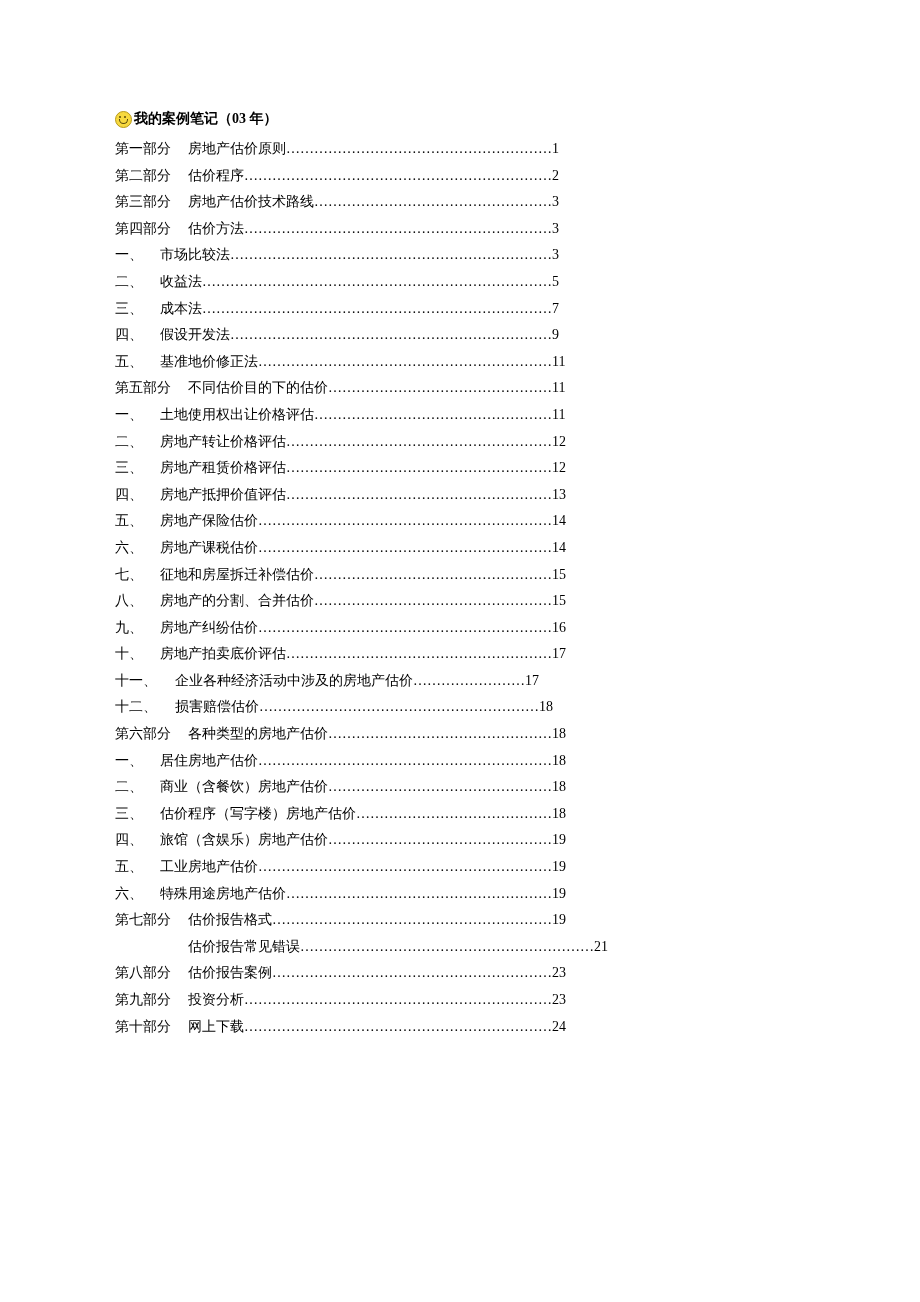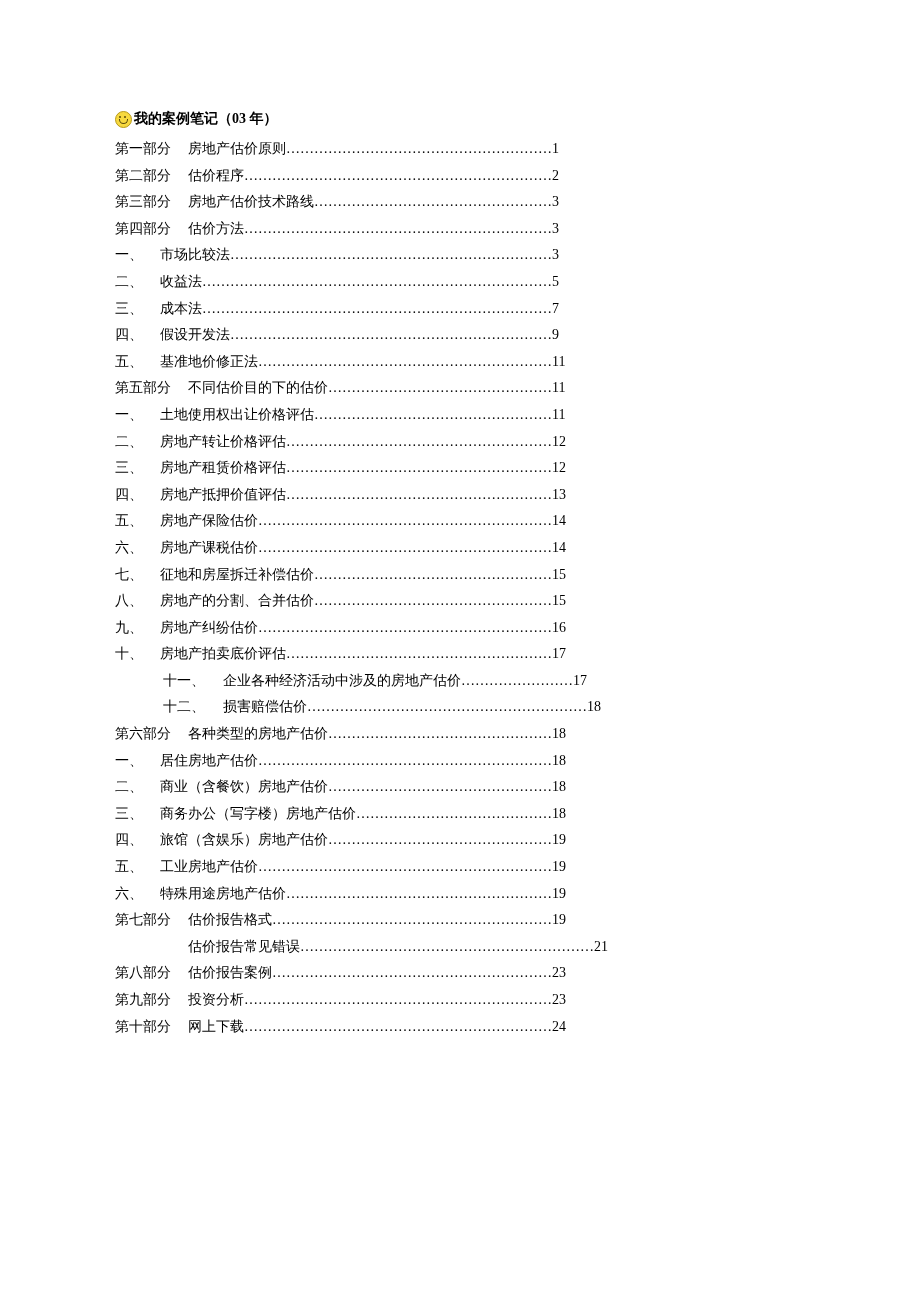--- a/index.html
+++ b/index.html
@@ -73,21 +73,20 @@
     width: 73px;
     flex-shrink: 0;
   }
   .toc-label2 {
     width: 45px;
     flex-shrink: 0;
   }
   .toc-label3 {
     width: 60px;
     flex-shrink: 0;
-    margin-left: 48px;
   }
   .toc-label-empty {
     width: 73px;
     flex-shrink: 0;
   }
   .toc-text {
     flex-shrink: 0;
   }
   .dots {
     flex-shrink: 0;
@@ -263,21 +262,21 @@
         <span class="toc-page">18</span>
       </div>
       <div class="toc-row">
         <span class="toc-label2">二、</span>
         <span class="toc-text">商业（含餐饮）房地产估价</span>
         <span class="dots">…………………………………………</span>
         <span class="toc-page">18</span>
       </div>
       <div class="toc-row">
         <span class="toc-label2">三、</span>
-        <span class="toc-text">商务办公（写字楼）房地产估价</span>
+        <span class="toc-text">估价程序（写字楼）房地产估价</span>
         <span class="dots">……………………………………</span>
         <span class="toc-page">18</span>
       </div>
       <div class="toc-row">
         <span class="toc-label2">四、</span>
         <span class="toc-text">旅馆（含娱乐）房地产估价</span>
         <span class="dots">…………………………………………</span>
         <span class="toc-page">19</span>
       </div>
       <div class="toc-row">

